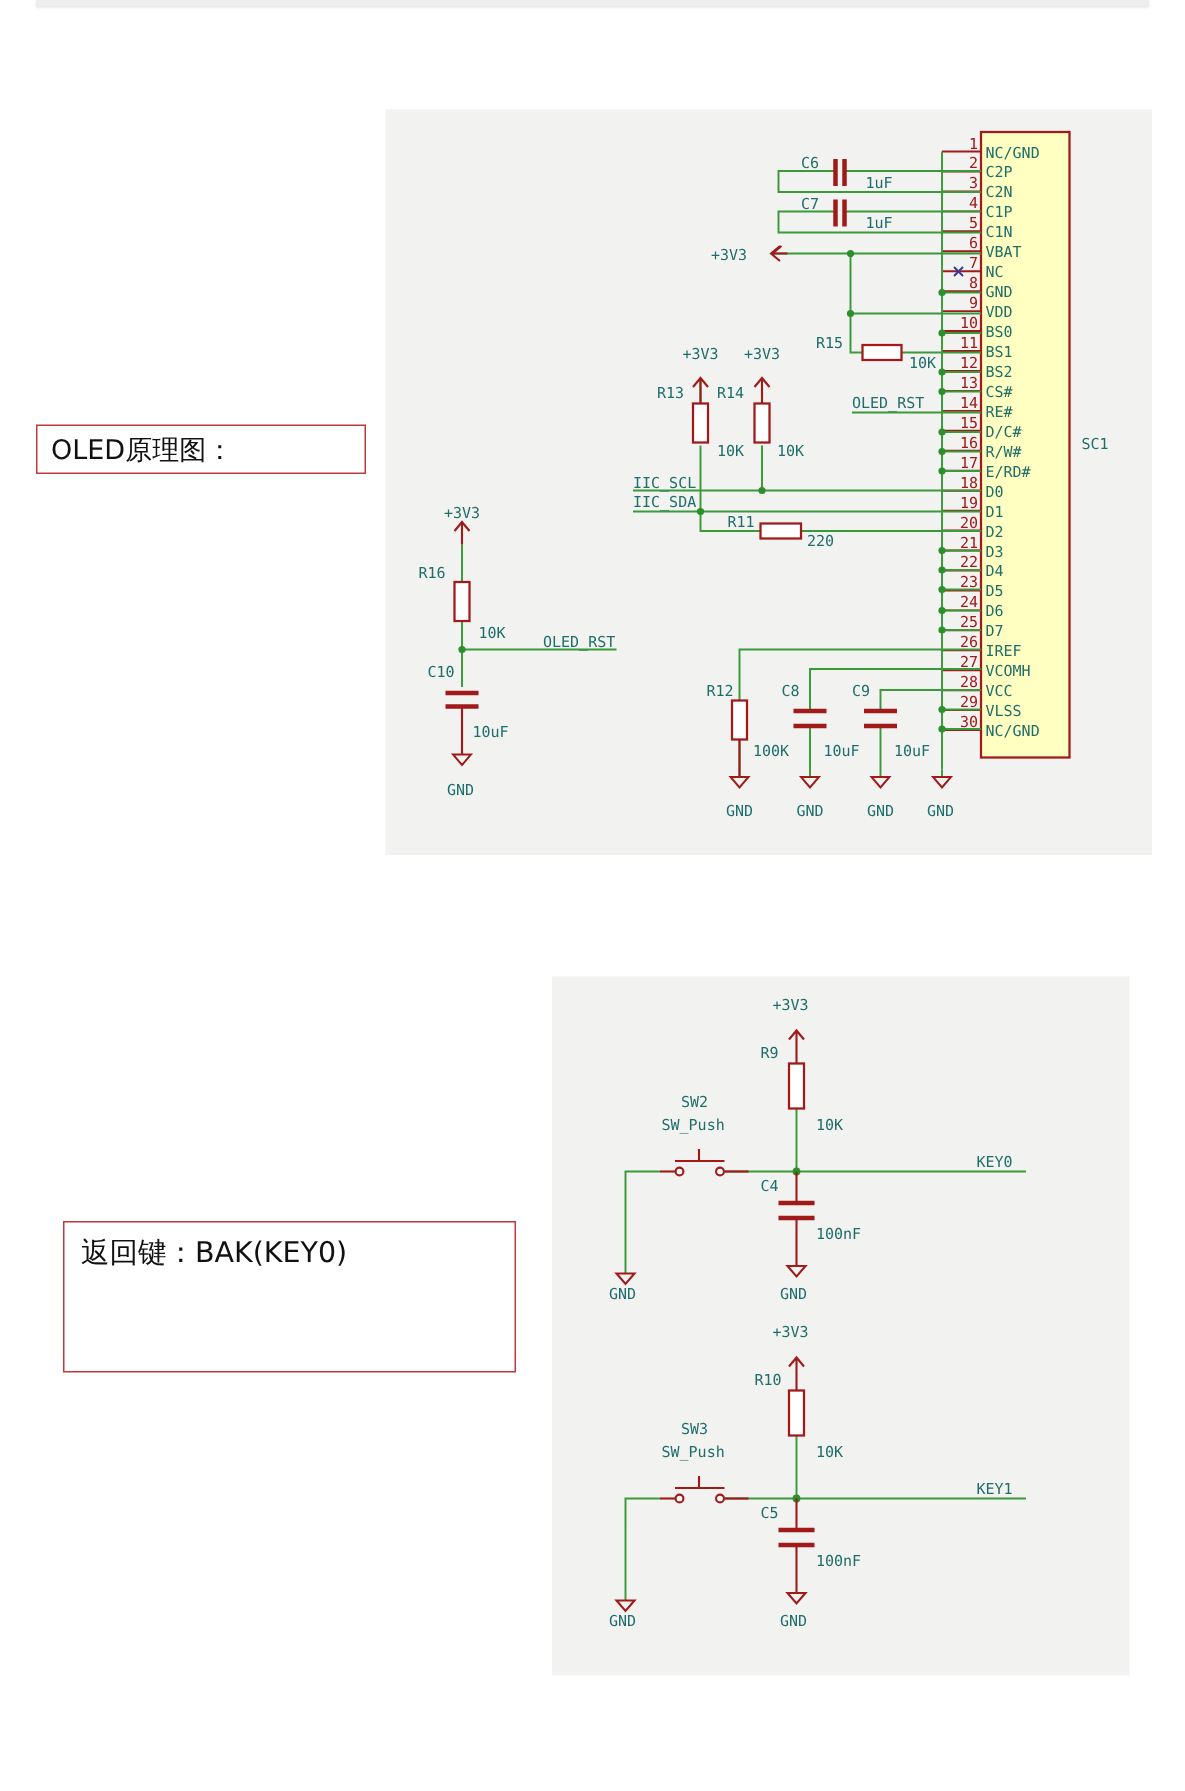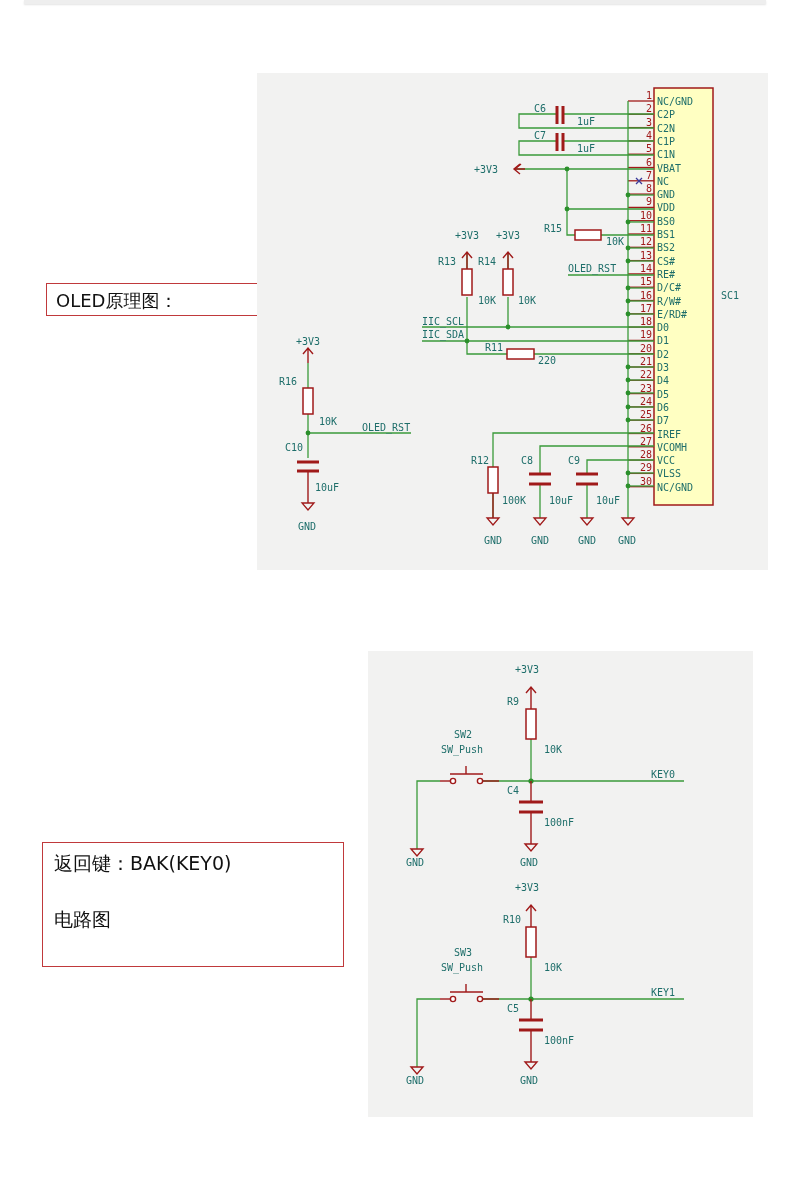--- a/index.html
+++ b/index.html
@@ -1,41 +1,40 @@
 <!DOCTYPE html>
 <html><head>
 <meta charset="utf-8">
 <style>
   html,body{margin:0;padding:0;background:#ffffff;}
   body{width:790px;height:1194px;position:relative;overflow:hidden;font-family:"Liberation Sans",sans-serif;}
   .topbar{position:absolute;left:24px;top:0;width:742px;height:4px;background:#eeeeee;box-shadow:0 1px 2px #e4e4e4;}
   .panel{position:absolute;background:#f2f2f1;}
   .panel svg{position:absolute;left:0;top:0;}
   .note{position:absolute;border:1px solid #c0393b;background:#fff;color:#111;font-family:"DejaVu Sans","Liberation Sans",sans-serif;}
-  .note1{left:24px;top:283px;width:220px;height:33px;font-size:18px;line-height:33px;padding-left:9px;box-sizing:border-box;margin-left:22px;}
-  .note2{left:42px;top:814px;width:302px;height:125px;font-size:19px;line-height:28px;padding:6px 0 0 11px;box-sizing:border-box;margin-top:28px;}
+  .note1{left:24px;top:283px;width:220px;height:33px;font-size:18px;line-height:33px;padding-left:9px;box-sizing:border-box;}
+  .note2{left:42px;top:814px;width:302px;height:101px;font-size:19px;line-height:28px;padding:6px 0 0 11px;box-sizing:border-box;}
   .note2 .gap{height:28px;}
   svg text{font-family:"DejaVu Sans Mono","Liberation Mono",monospace;}
   .lbl{fill:#1e6e6a;font-size:10px;}
   .pin{fill:#a01a1a;font-size:10px;}
   .pinname{fill:#1e6e6a;font-size:10px;}
 </style>
 </head>
 <body>
 
 <div class="topbar"></div>
 
 <div class="note note1">
   <span>OLED原理图：</span>
 </div>
 
 <div class="note note2">
   <div>返回键：BAK(KEY0)</div>
   <div class="gap"></div>
-  <div>电路图</div>
 </div>
 
 <div class="panel" style="left:257px;top:73px;width:511px;height:497px;">
 <svg width="511" height="497" viewBox="0 0 511 497">
   <g id="ic-group">
     <rect x="397" y="15" width="59" height="417" fill="#ffffc2" stroke="#a01a1a" stroke-width="1.5"></rect>
     <text class="lbl" x="464" y="226">SC1</text>
     <g id="ic-pins">
           <line x1="371" x2="397" y1="28" y2="28" stroke="#a01a1a" stroke-width="1.3"></line>
           <text class="pin" x="395" y="26" text-anchor="end">1</text>

